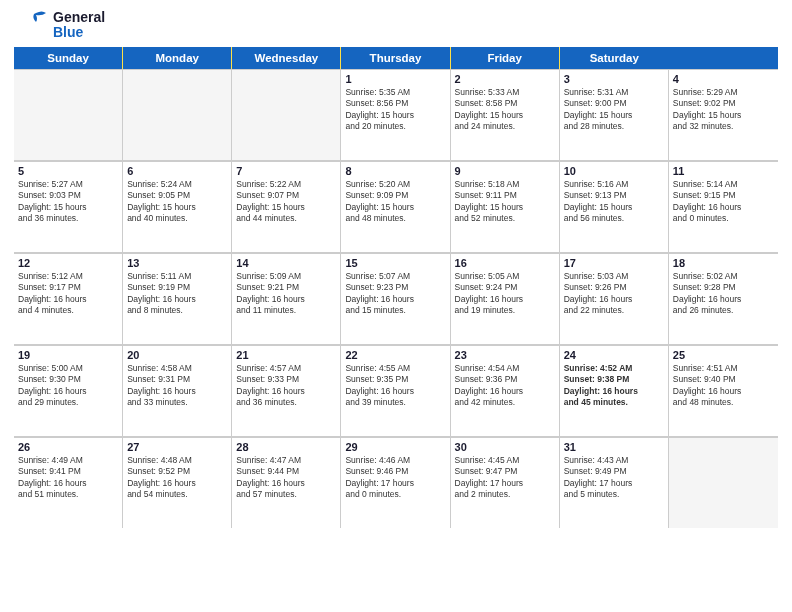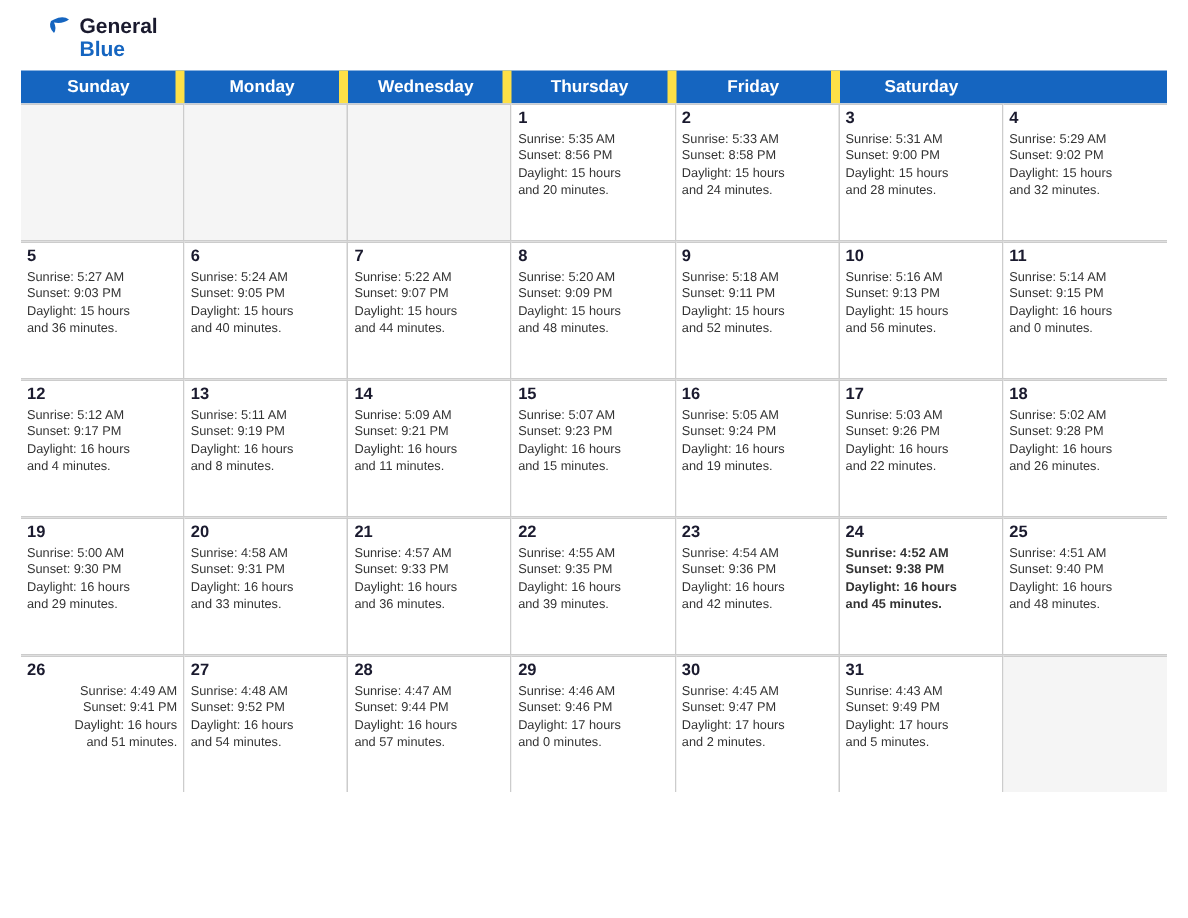--- a/index.html
+++ b/index.html
@@ -46,21 +46,21 @@
       display: grid;
       grid-template-columns: repeat(7, 1fr);
       background: #1565c0;
     }
     .cal-header-cell {
       color: #fff;
       font-size: 11.5px;
       font-weight: bold;
       text-align: center;
       padding: 5px 2px;
-      border-right: 6px solid #fde047;
+      border-right: 1px solid #fde047;
     }
     .cal-header-cell:last-child { border-right: none; }
     .cal-body {
       flex: 1;
       display: flex;
       flex-direction: column;
     }
     .cal-row {
       display: grid;
       grid-template-columns: repeat(7, 1fr);
@@ -313,21 +313,21 @@
             <div class="day-num">25</div>
             <div class="cell-info" style="white-space: pre-line;">Sunrise: 4:51 AM
 Sunset: 9:40 PM
 Daylight: 16 hours
 and 48 minutes.</div>
           </div>
         </div>
         <div class="cal-row">
           <div class="cal-cell">
             <div class="day-num">26</div>
-            <div class="cell-info" style="white-space: pre-line; text-align: right;">Sunrise: 4:49 AM
+            <div class="cell-info" style="white-space: pre-line;">Sunrise: 4:49 AM
 Sunset: 9:41 PM
 Daylight: 16 hours
 and 51 minutes.</div>
           </div>
           <div class="cal-cell">
             <div class="day-num">27</div>
             <div class="cell-info" style="white-space: pre-line;">Sunrise: 4:48 AM
 Sunset: 9:52 PM
 Daylight: 16 hours
 and 54 minutes.</div>

